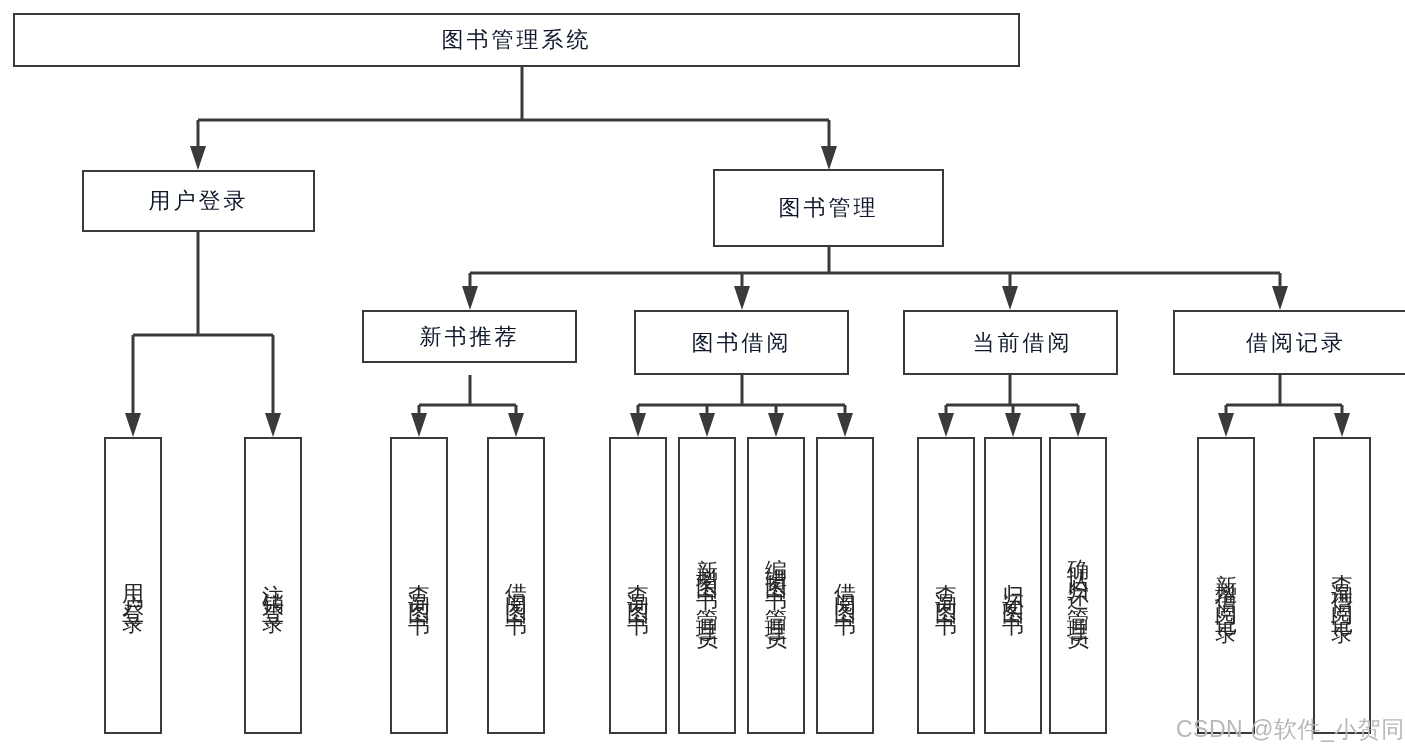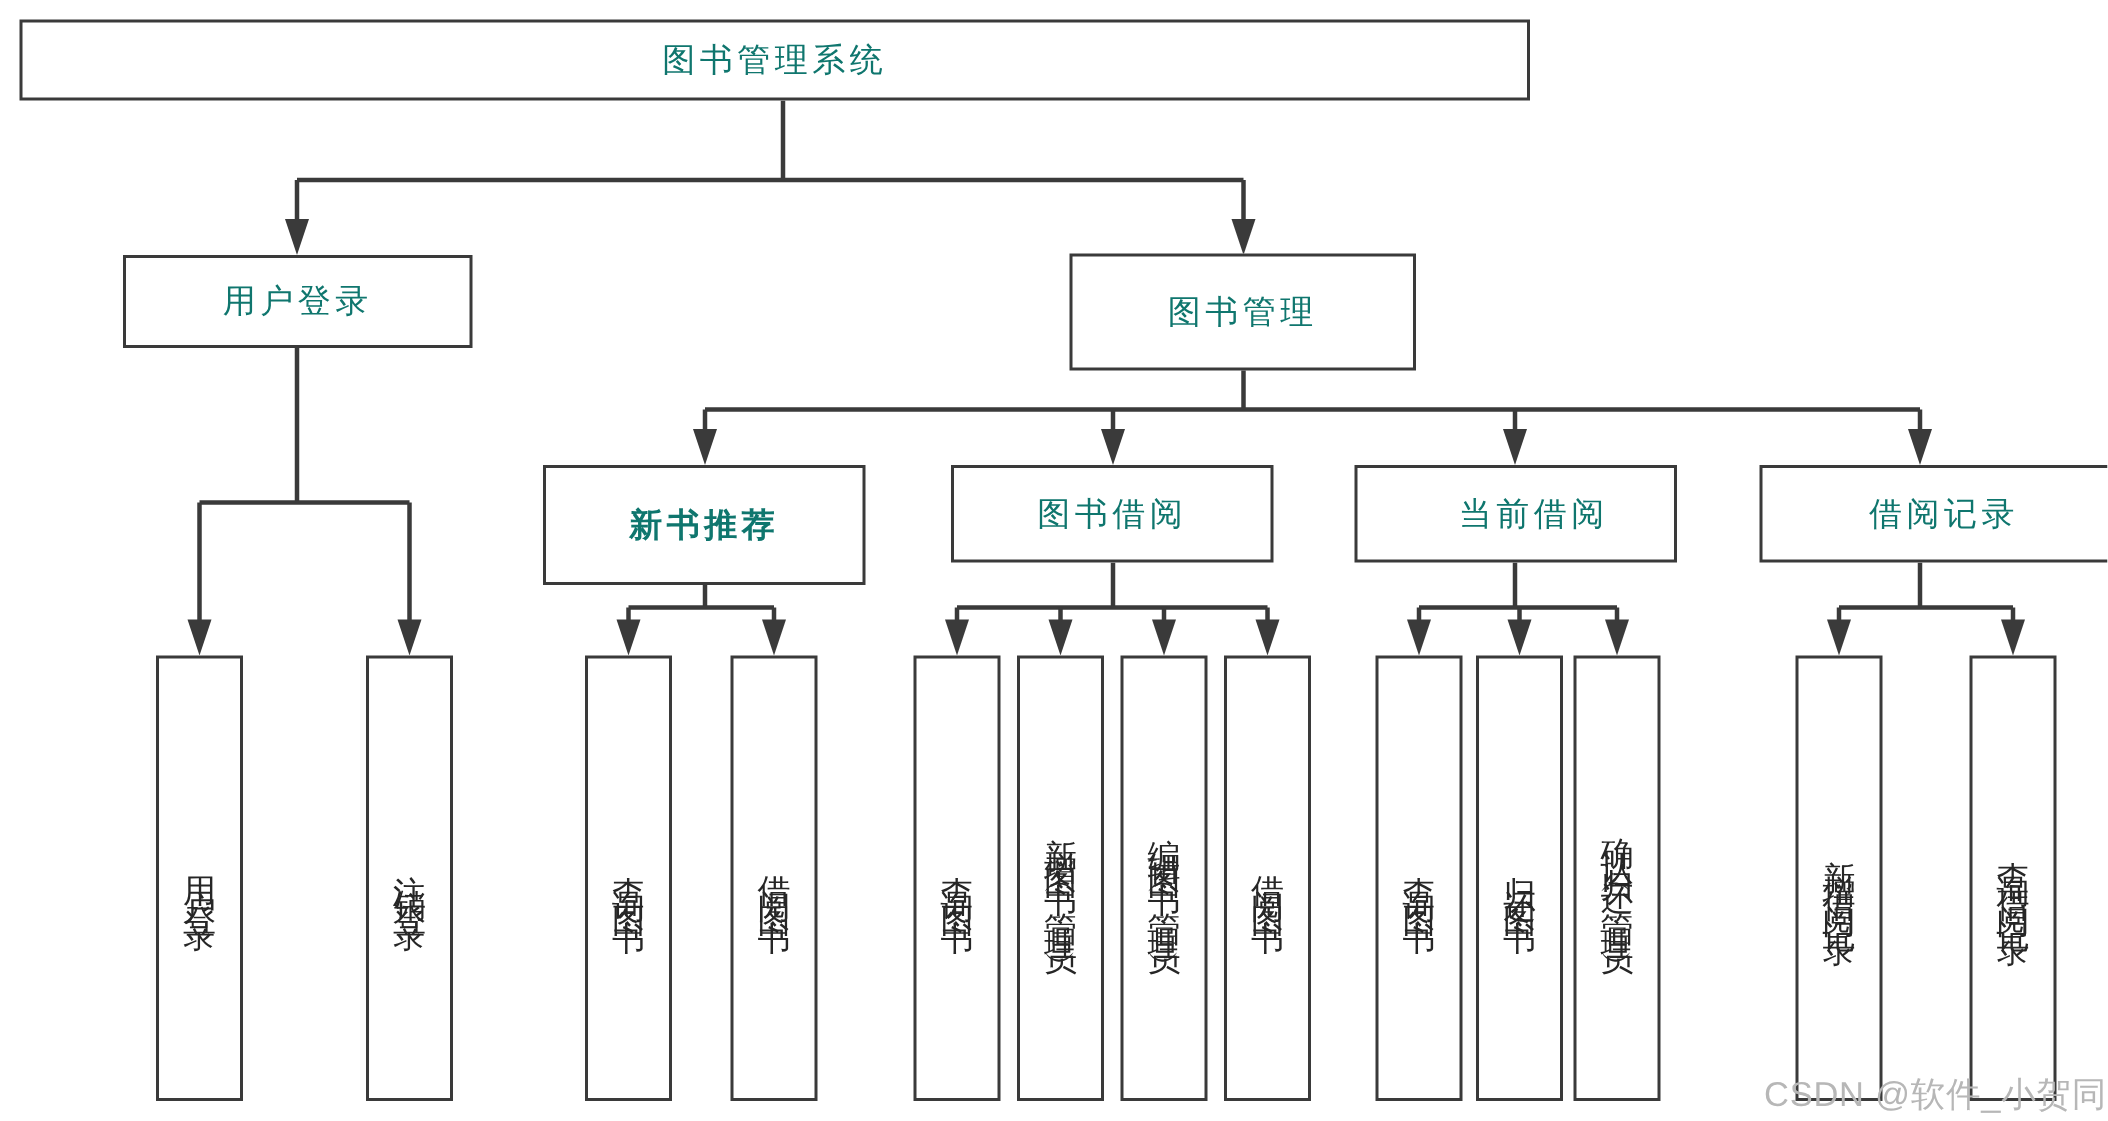--- a/index.html
+++ b/index.html
@@ -23,21 +23,21 @@
     height: 747px;
   }
   .node {
     position: absolute;
     box-sizing: border-box;
     border: 2.5px solid #3a3a3a;
     background: #ffffff;
     display: flex;
     align-items: center;
     justify-content: center;
-    color: #0f766e;
+    color: #0f172a;
     font-size: 22px;
     letter-spacing: 3px;
     white-space: nowrap;
   }
   .leaf {
     position: absolute;
     box-sizing: border-box;
     border: 2.5px solid #3a3a3a;
     background: #ffffff;
     top: 437px;
@@ -158,21 +158,21 @@
       <polygon points="1218,413 1234,413 1226,437"></polygon>
       <polygon points="1334,413 1350,413 1342,437"></polygon>
     </g>
   </svg>
 
   <div class="node" style="left:13px; top:13px; width:1007px; height:54px;">图书管理系统</div>
 
   <div class="node" style="left:82px; top:170px; width:233px; height:62px;">用户登录</div>
   <div class="node" style="left:713px; top:169px; width:231px; height:78px;">图书管理</div>
 
-  <div class="node" style="left:362px; top:310px; width:215px; height:80px;font-weight:bold;">新书推荐</div>
+  <div class="node" style="left:362px; top:310px; width:215px; height:53px;">新书推荐</div>
   <div class="node" style="left:634px; top:310px; width:215px; height:65px;text-align:center;">图书借阅</div>
   <div class="node" style="left:903px; top:310px; width:215px; height:65px;padding-left:24px;">当前借阅</div>
   <div class="node" style="left:1173px; top:310px; width:246px; height:65px;">借阅记录</div>
 
   <div class="leaf" style="left:104px;">
     <span>用户登录</span>
   </div>
   <div class="leaf" style="left:244px;">
     <span>注销登录</span>
   </div>

